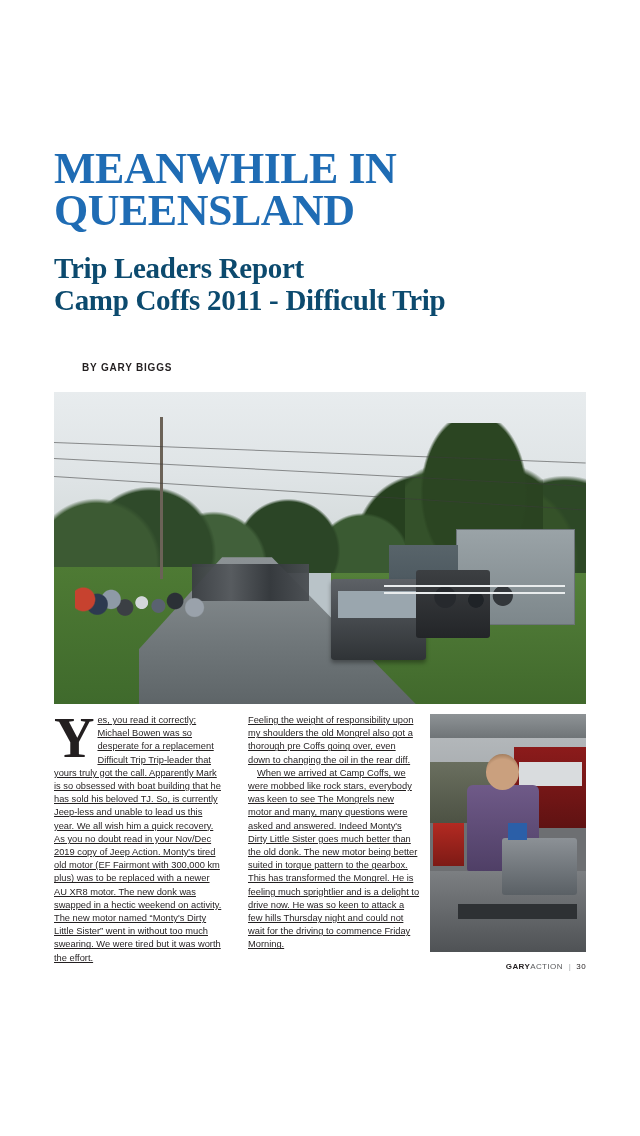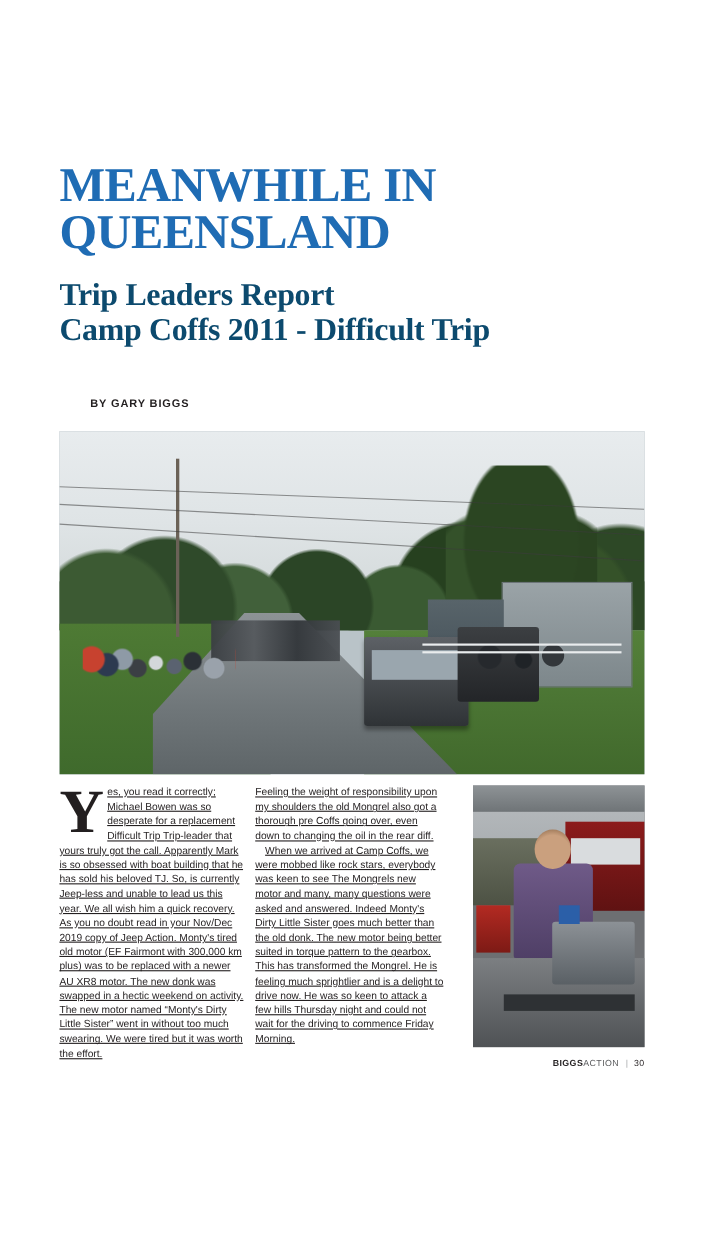--- a/index.html
+++ b/index.html
@@ -209,21 +209,21 @@
     position: absolute;
     font-size: 9.3px;
     line-height: 13.2px;
     color: #231f20;
     text-align: left;
   }
   .col p { margin: 0; text-decoration: underline; }
   .col p + p { text-indent: 9px; }
 
   .col1 { left: 54px; top: 714px; width: 170px; }
-  .col2 { left: 232px; top: 714px; width: 172px; }
+  .col2 { left: 248px; top: 714px; width: 172px; }
 
   .dropcap-wrap {
     position: relative;
   }
   .dropcap {
     float: left;
     font-family: "Liberation Serif", serif;
     font-weight: 700;
     font-size: 56px;
     line-height: 44px;
@@ -377,16 +377,16 @@
     <div class="jeep"></div>
     <div class="shelf"></div>
     <div class="toolbox"></div>
     <div class="man-body"></div>
     <div class="man-head"></div>
     <div class="engine"></div>
     <div class="stand"></div>
   </div>
 
   <div class="footer">
-    <span class="brand-bold">BIGGS</span><span class="brand-light">ACTION</span><span class="divider">|</span><span class="page-no">30</span>
+    <span class="brand-bold">GARY</span><span class="brand-light">ACTION</span><span class="divider">|</span><span class="page-no">30</span>
   </div>
 
 </div>
 
 </body></html>

